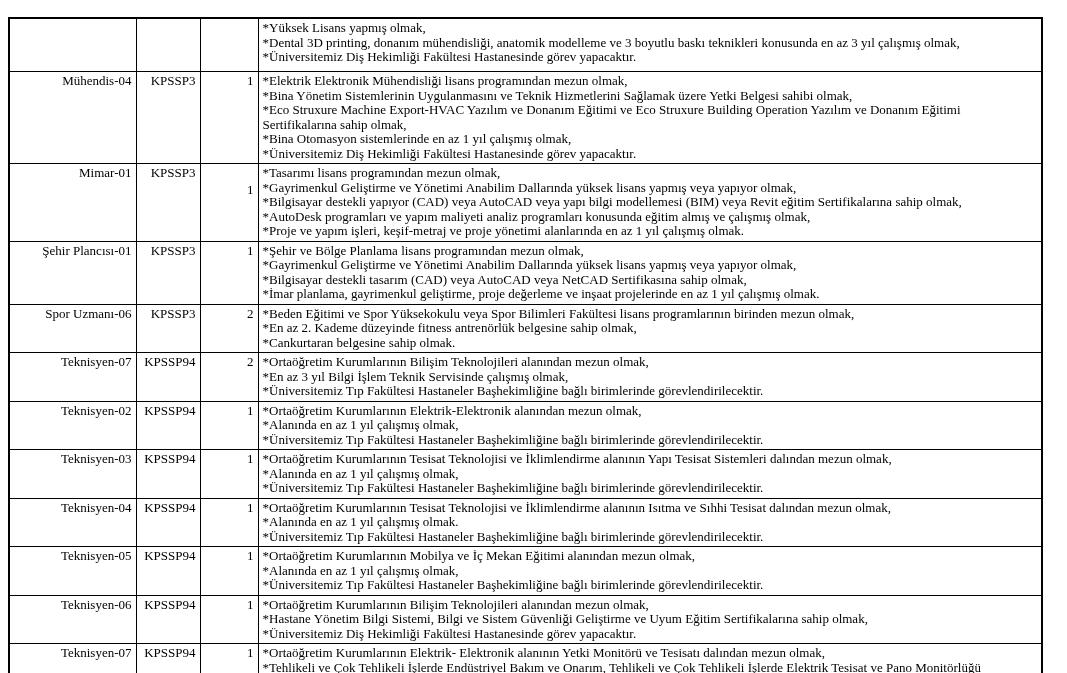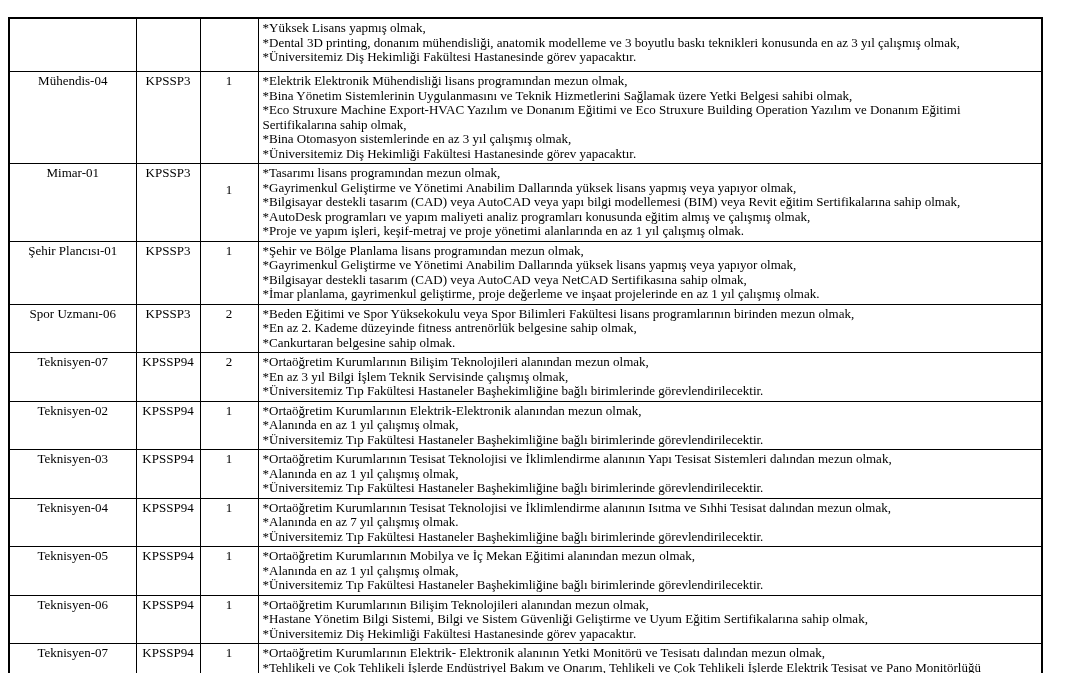--- a/index.html
+++ b/index.html
@@ -26,21 +26,21 @@
     border: 2px solid #000000;
   }
   table.jobs td {
     border: 1px solid #000000;
     vertical-align: top;
     padding: 2px 4px;
     font-size: 13px;
     line-height: 14.5px;
   }
   td.c-pos, td.c-code, td.c-count {
-    text-align: center;
+    text-align: right;
     padding-top: 3px;
   }
   td.c-count.low {
     padding-top: 19px;
   }
   .req-line {
     white-space: normal;
   }
   .req-line b {
     font-weight: normal;
@@ -75,32 +75,32 @@
           </td>
         </tr>
         <tr>
           <td class="c-pos">Mühendis-04</td>
           <td class="c-code">KPSSP3</td>
           <td class="c-count">1</td>
           <td class="c-req">
             <div class="req-line"><b>*Elektrik Elektronik Mühendisliği</b><span> lisans programından mezun olmak,</span></div>
             <div class="req-line"><span>*Bina Yönetim Sistemlerinin Uygulanmasını ve Teknik Hizmetlerini Sağlamak üzere Yetki Belgesi sahibi olmak,</span></div>
             <div class="req-line"><span>*Eco Struxure Machine Export-HVAC Yazılım ve Donanım Eğitimi ve Eco Struxure Building Operation Yazılım ve Donanım Eğitimi Sertifikalarına sahip olmak,</span></div>
-            <div class="req-line"><span>*Bina Otomasyon sistemlerinde en az 3 yıl çalışmış olmak,</span></div>
+            <div class="req-line"><span>*Bina Otomasyon sistemlerinde en az 1 yıl çalışmış olmak,</span></div>
             <div class="req-line"><span>*Üniversitemiz </span><b>Diş Hekimliği Fakültesi Hastanesinde</b><span> görev yapacaktır.</span></div>
           </td>
         </tr>
         <tr>
           <td class="c-pos">Mimar-01</td>
           <td class="c-code">KPSSP3</td>
           <td class="c-count low">1</td>
           <td class="c-req">
             <div class="req-line"><b>*Tasarımı</b><span> lisans programından mezun olmak,</span></div>
             <div class="req-line"><span>*Gayrimenkul Geliştirme ve Yönetimi Anabilim Dallarında yüksek lisans yapmış veya yapıyor olmak,</span></div>
-            <div class="req-line"><span>*Bilgisayar destekli tasarım (CAD) veya AutoCAD veya yapı bilgi modellemesi (BIM) veya Revit eğitim Sertifikalarına sahip olmak,</span></div>
+            <div class="req-line"><span>*Bilgisayar destekli yapıyor (CAD) veya AutoCAD veya yapı bilgi modellemesi (BIM) veya Revit eğitim Sertifikalarına sahip olmak,</span></div>
             <div class="req-line"><span>*AutoDesk programları ve yapım maliyeti analiz programları konusunda eğitim almış ve çalışmış olmak,</span></div>
             <div class="req-line"><span>*Proje ve yapım işleri, keşif-metraj ve proje yönetimi alanlarında en az 1 yıl çalışmış olmak.</span></div>
           </td>
         </tr>
         <tr>
           <td class="c-pos">Şehir Plancısı-01</td>
           <td class="c-code">KPSSP3</td>
           <td class="c-count">1</td>
           <td class="c-req">
             <div class="req-line"><b>*Şehir ve Bölge Planlama</b><span> lisans programından mezun olmak,</span></div>
@@ -148,21 +148,21 @@
             <div class="req-line"><span>*Alanında en az 1 yıl çalışmış olmak,</span></div>
             <div class="req-line"><span>*Üniversitemiz </span><b>Tıp Fakültesi Hastaneler Başhekimliğine bağlı birimlerinde</b><span> görevlendirilecektir.</span></div>
           </td>
         </tr>
         <tr>
           <td class="c-pos">Teknisyen-04</td>
           <td class="c-code">KPSSP94</td>
           <td class="c-count">1</td>
           <td class="c-req">
             <div class="req-line"><span>*Ortaöğretim Kurumlarının </span><b>Tesisat Teknolojisi ve İklimlendirme</b><span> alanının </span><b>Isıtma ve Sıhhi Tesisat</b><span> dalından mezun olmak,</span></div>
-            <div class="req-line"><span>*Alanında en az 7 yıl çalışmış olmak.</span></div>
+            <div class="req-line"><span>*Alanında en az 1 yıl çalışmış olmak.</span></div>
             <div class="req-line"><span>*Üniversitemiz </span><b>Tıp Fakültesi Hastaneler Başhekimliğine bağlı birimlerinde</b><span> görevlendirilecektir.</span></div>
           </td>
         </tr>
         <tr>
           <td class="c-pos">Teknisyen-05</td>
           <td class="c-code">KPSSP94</td>
           <td class="c-count">1</td>
           <td class="c-req">
             <div class="req-line"><span>*Ortaöğretim Kurumlarının </span><b>Mobilya ve İç Mekan Eğitimi</b><span> alanından mezun olmak,</span></div>
             <div class="req-line"><span>*Alanında en az 1 yıl çalışmış olmak,</span></div>

